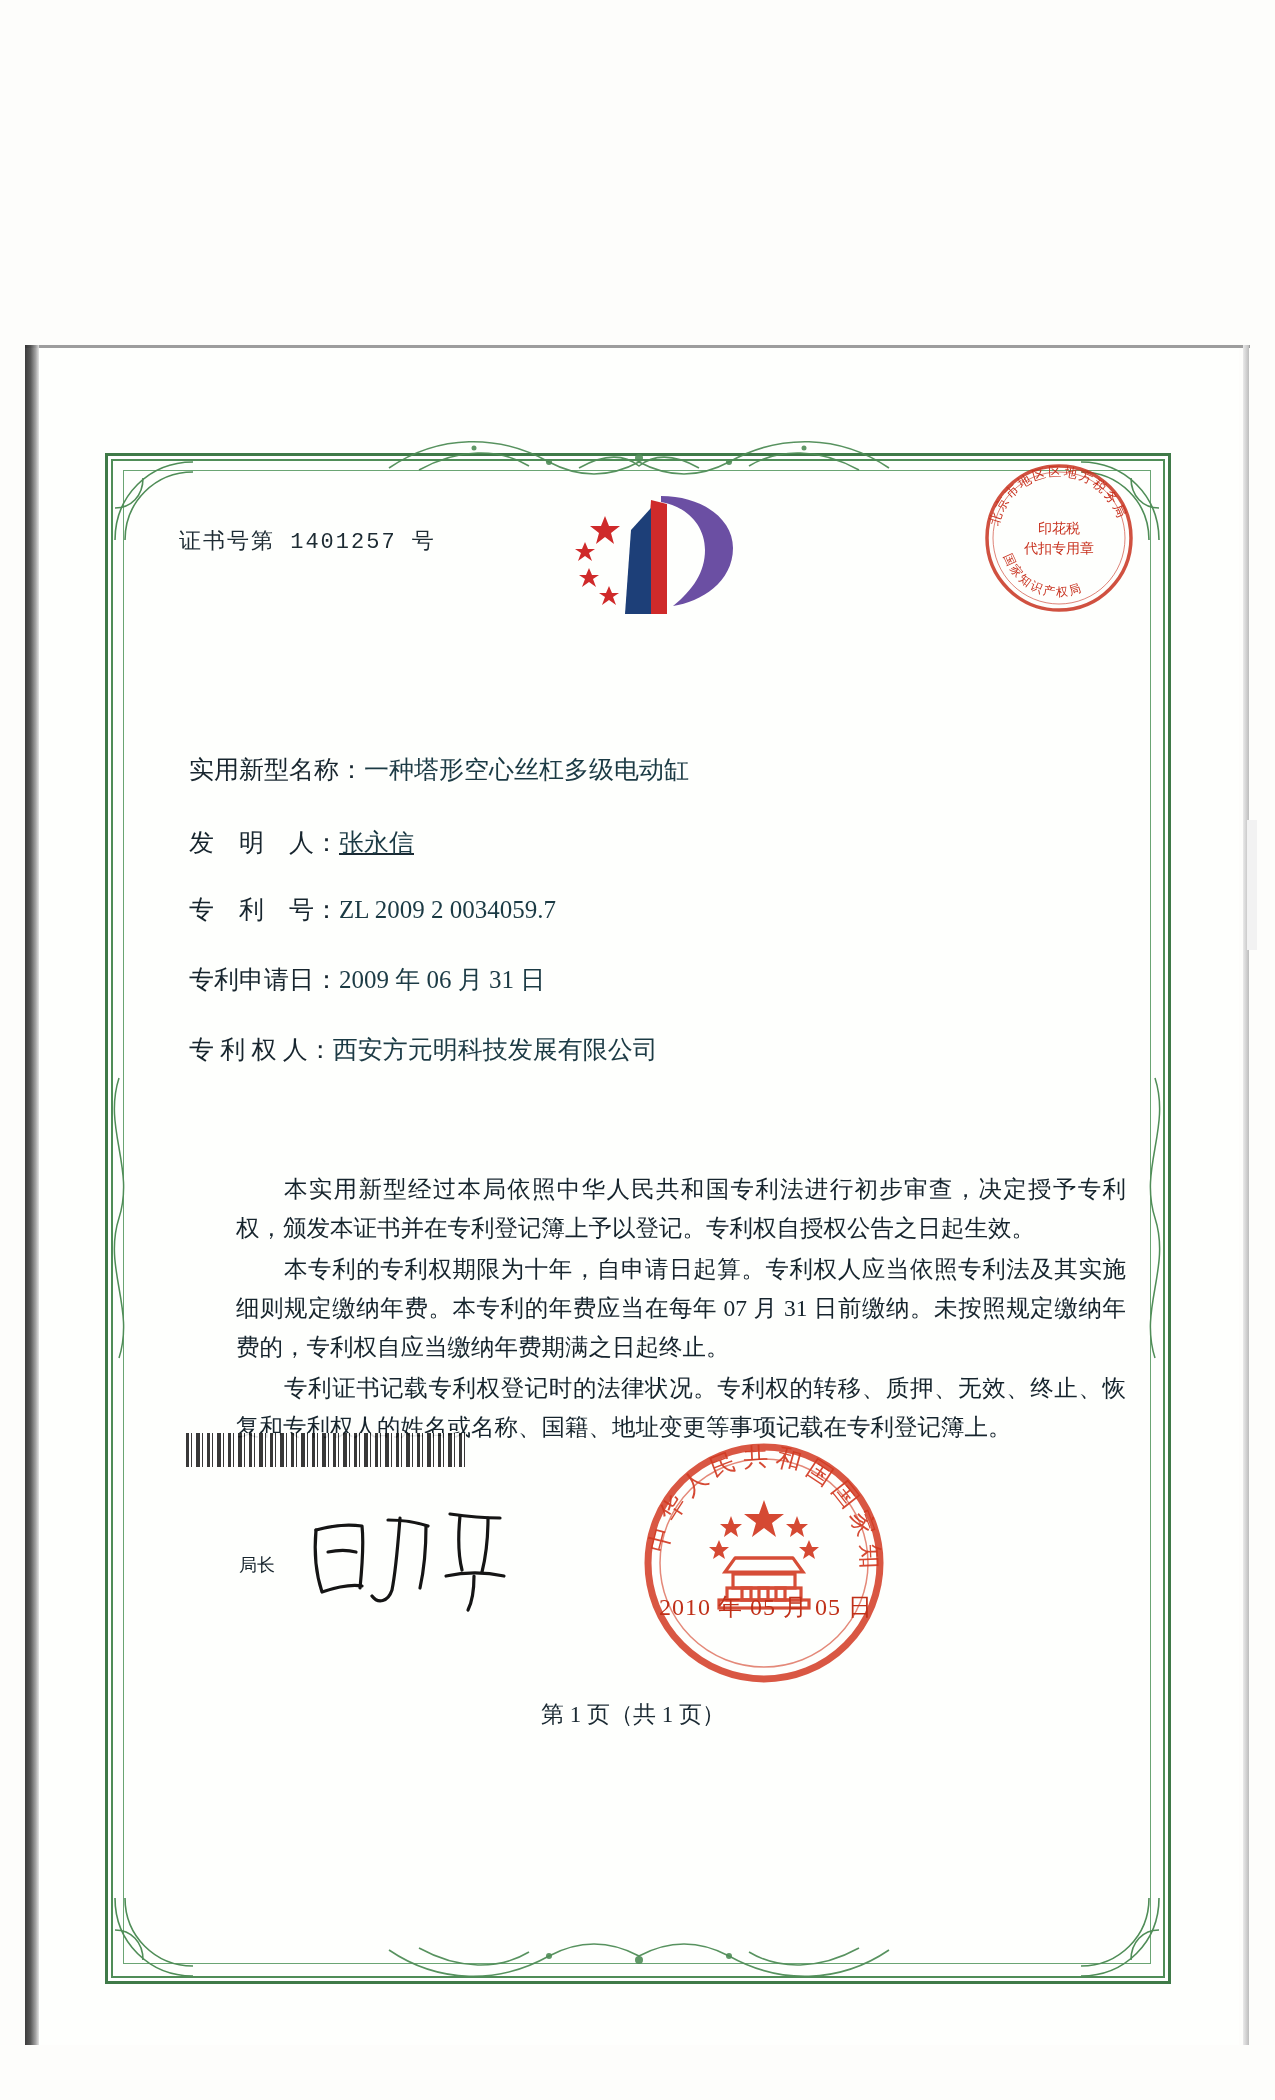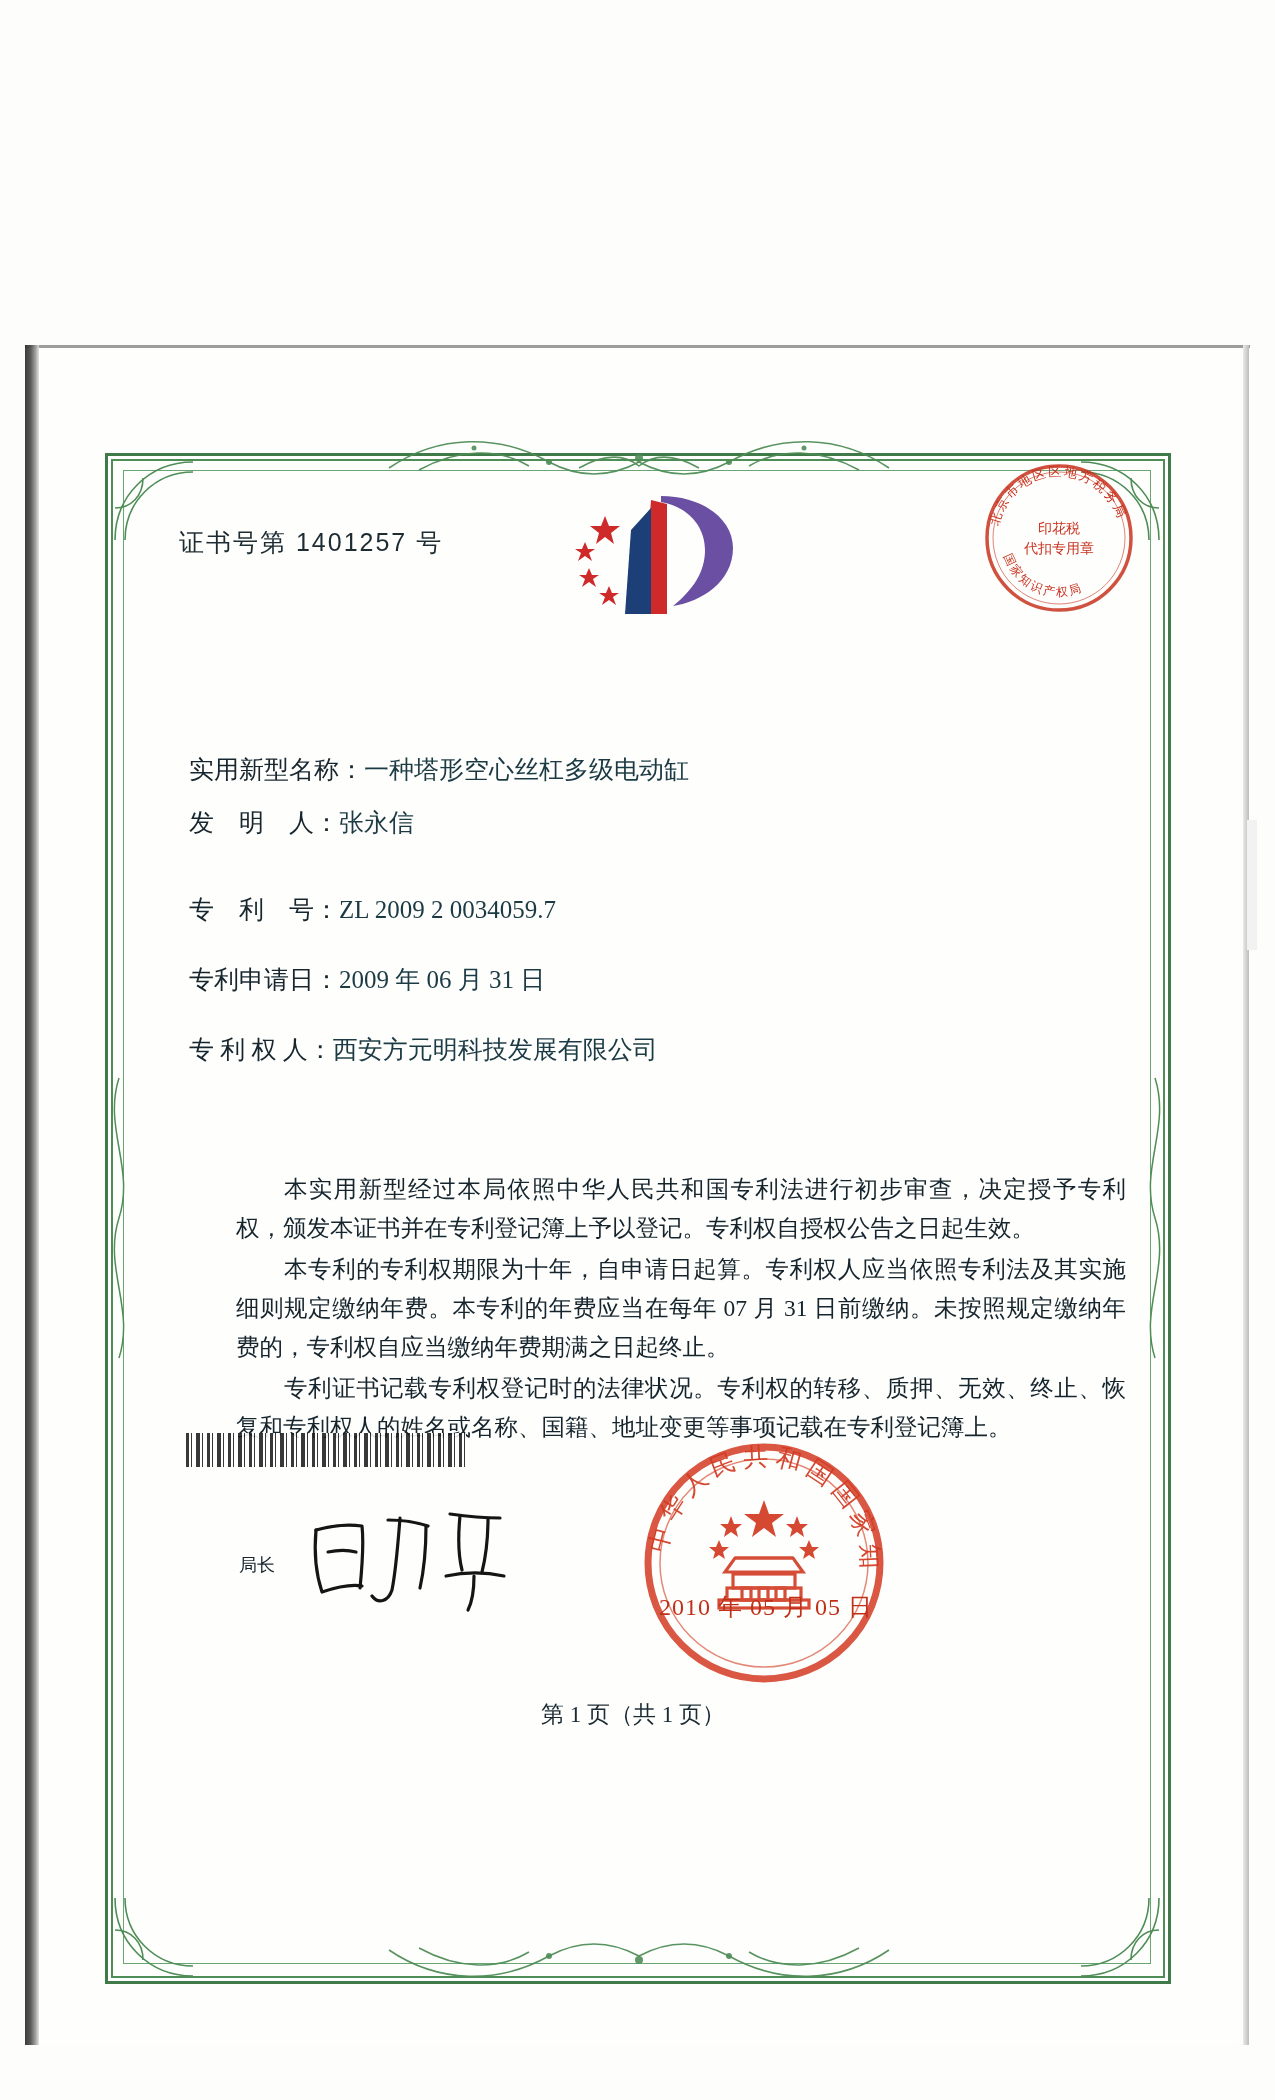--- a/index.html
+++ b/index.html
@@ -78,24 +78,24 @@
   .orn {
     position: absolute;
     pointer-events: none;
   }
   .orn svg { display:block; }
 
   
   #cert-no {
     position: absolute;
     left: 140px; top: 178px;
-    font-size: 25px;
+    font-size: 22px;
     letter-spacing: 2px;
     color: #1d2b33;
-    font-family: Liberation Sans, sans-serif;
+    font-family: Liberation Mono, monospace;
   }
 
   #emblem {
     position: absolute;
     left: 530px; top: 142px;
     width: 180px; height: 130px;
   }
 
   #stamp-top {
     position: absolute;
@@ -123,21 +123,21 @@
   }
   .field .lbl {
     display: inline-block;
     color: #17252e;
   }
   .field .val {
     color: #1b3a44;
   }
 
   #f-name   { top: 405px; }
-  #f-inv    { top: 458px; }
+  #f-inv    { top: 478px; text-decoration: underline; }
   #f-patno  { top: 545px; }
   #f-appdate{ top: 615px; }
   #f-owner  { top: 685px; }
   #f-pubdate{ top: 755px; }
 
   #body-text {
     position: absolute;
     left: 152px; top: 822px;
     width: 890px;
     font-size: 23.5px;

